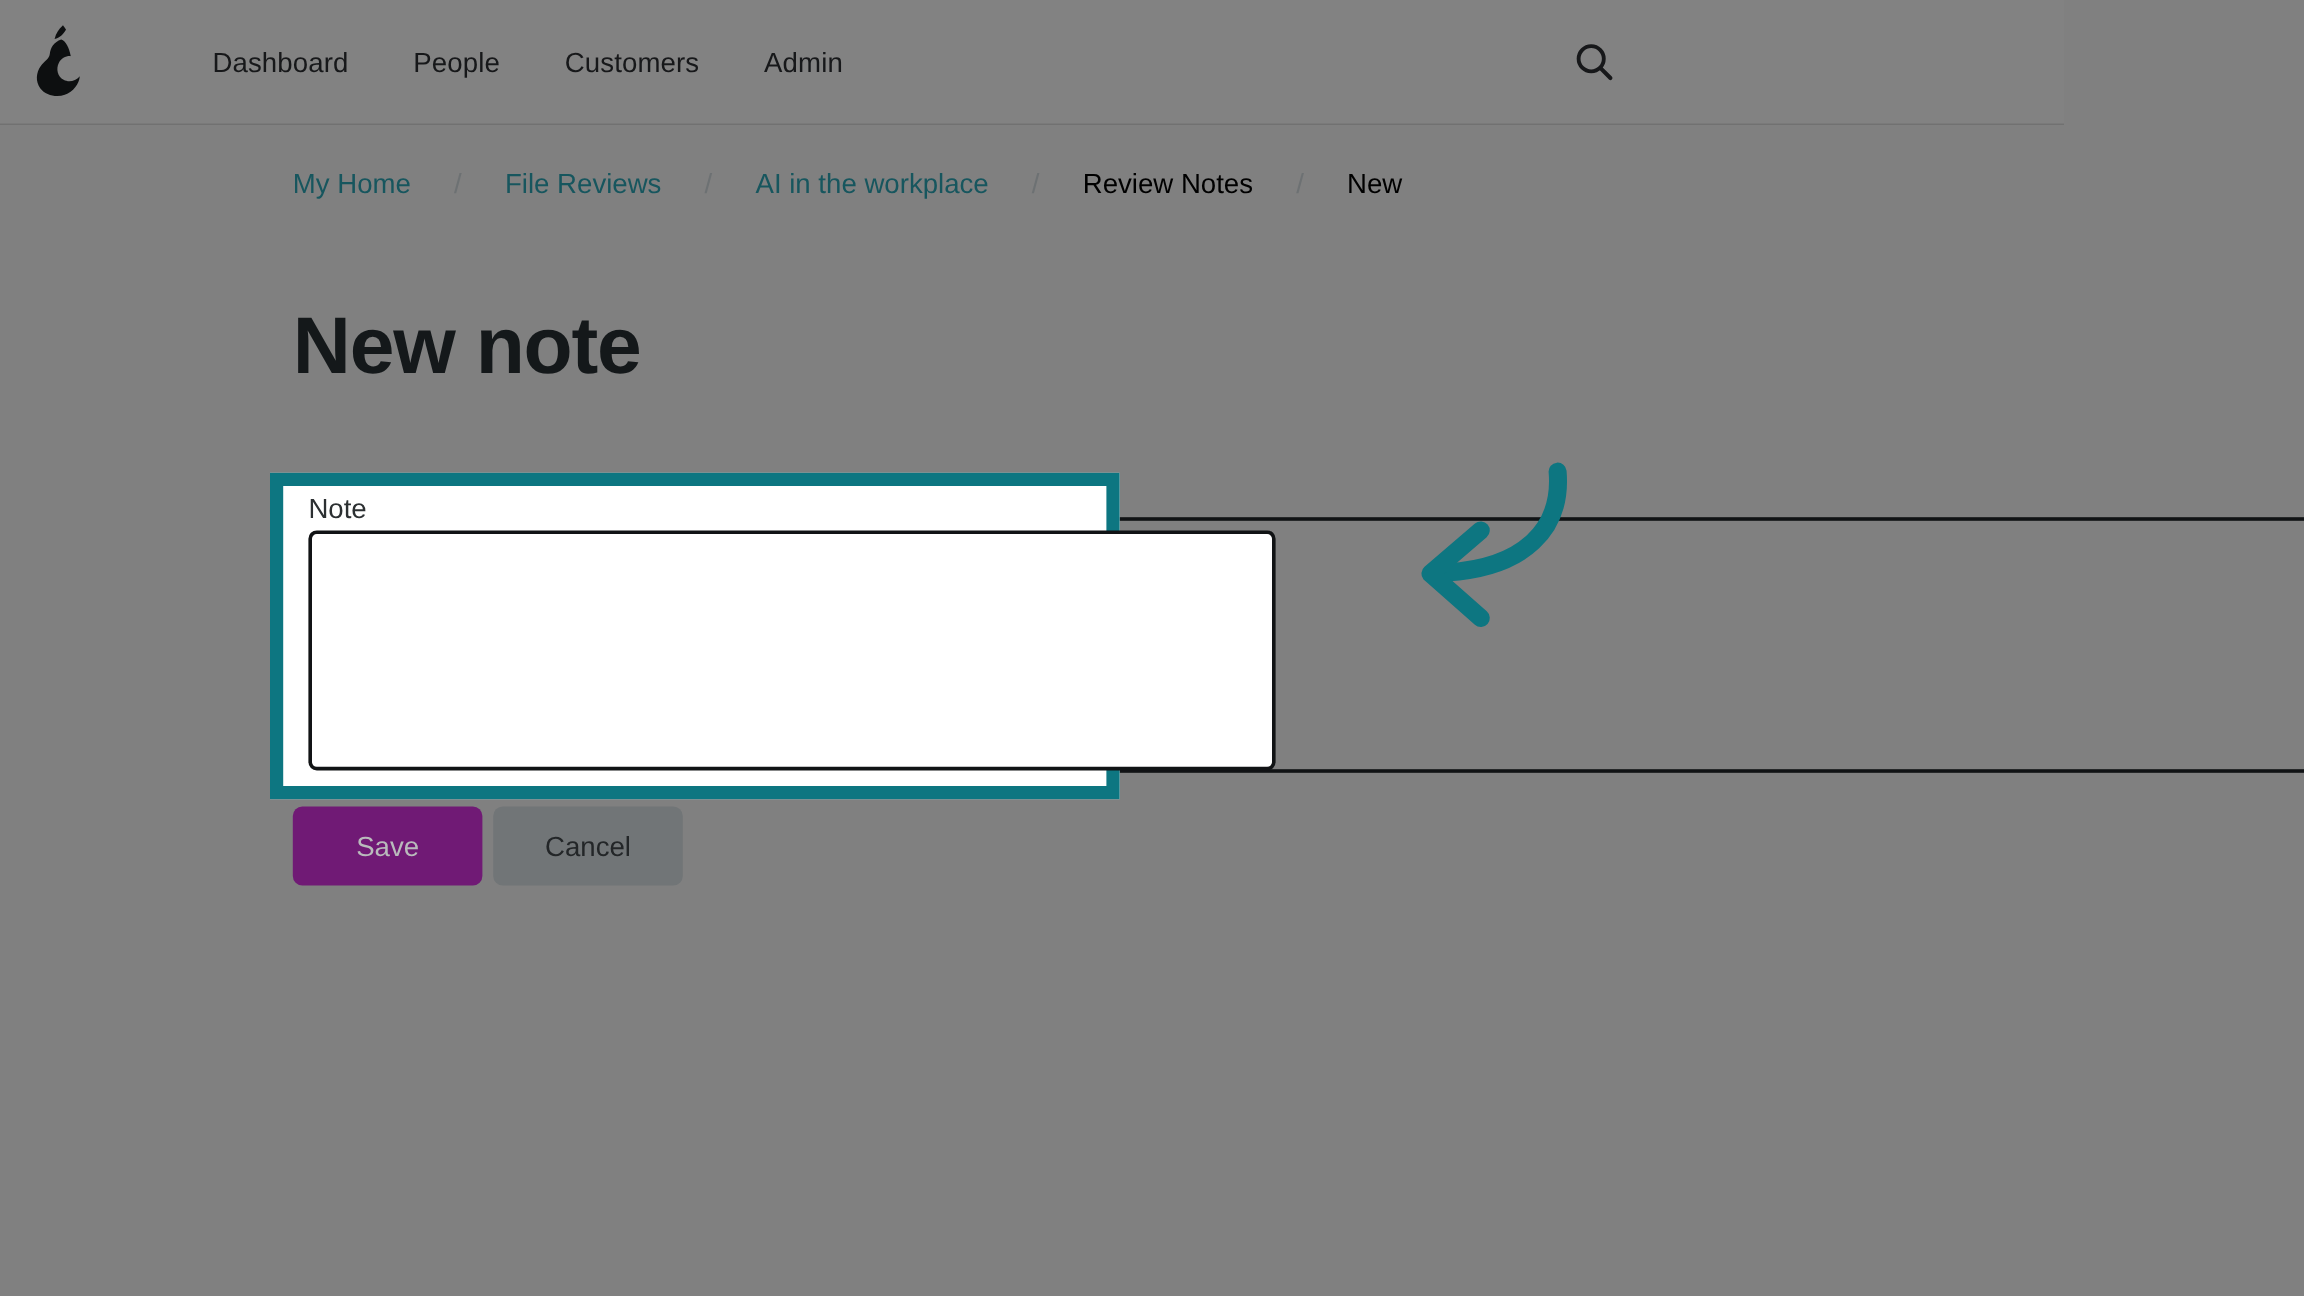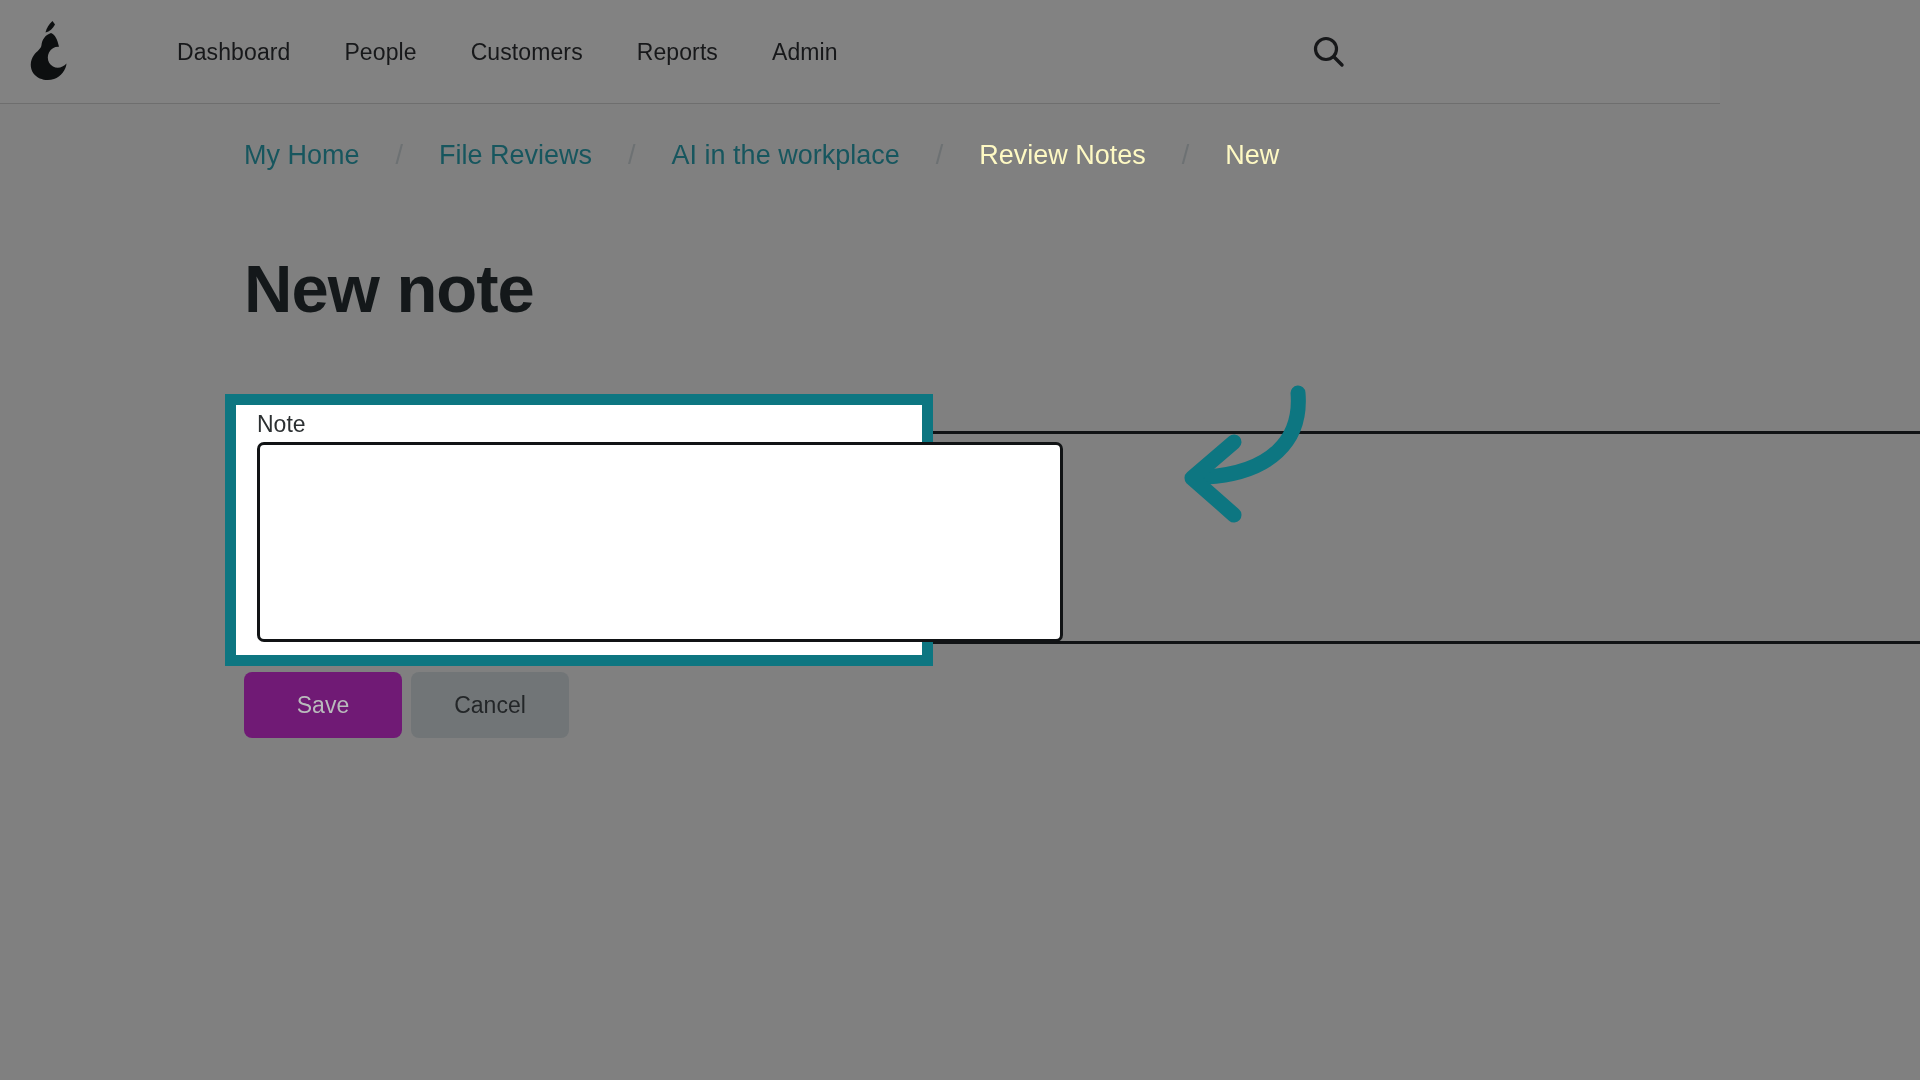--- a/index.html
+++ b/index.html
@@ -64,32 +64,32 @@
     position: absolute;
     left: 1307px; top: 30px;
     width: 44px; height: 44px;
     cursor: pointer;
   }
 
   
   .breadcrumb {
     position: absolute;
     left: 244px; top: 140px;
-    font-size: 27px;
+    font-size: 23px;
     display: flex;
     align-items: center;
     white-space: nowrap;
     gap: 24px;
   }
   .crumb-link {
     color: #17565e;
     text-decoration: none;
     cursor: pointer;
   }
-  .crumb-plain { color: #fef9c3; }
+  .crumb-plain { color: #000000; }
   .crumb-sep {
     color: #6d7173;
     margin: 0 12px;
     font-weight: 300;
   }
 
   
   .page-title {
     position: absolute;
     left: 244px; top: 253px;
@@ -200,23 +200,20 @@
     <div class="nav-item">
       <span>Dashboard</span>
     </div>
     <div class="nav-item">
       <span>People</span>
     </div>
     <div class="nav-item">
       <span>Customers</span>
     </div>
     <div class="nav-item">
-      <span>Reports</span>
-    </div>
-    <div class="nav-item">
       <span>Admin</span>
     </div>
   </div>
 
   <div class="nav-search">
     <svg width="44" height="44" viewBox="0 0 44 44">
       <circle cx="19" cy="19" r="10.5" fill="none" stroke="#17181a" stroke-width="3.2"></circle>
       <line x1="26.8" y1="26.8" x2="35" y2="35" stroke="#17181a" stroke-width="3.4" stroke-linecap="round"></line>
     </svg>
   </div>

